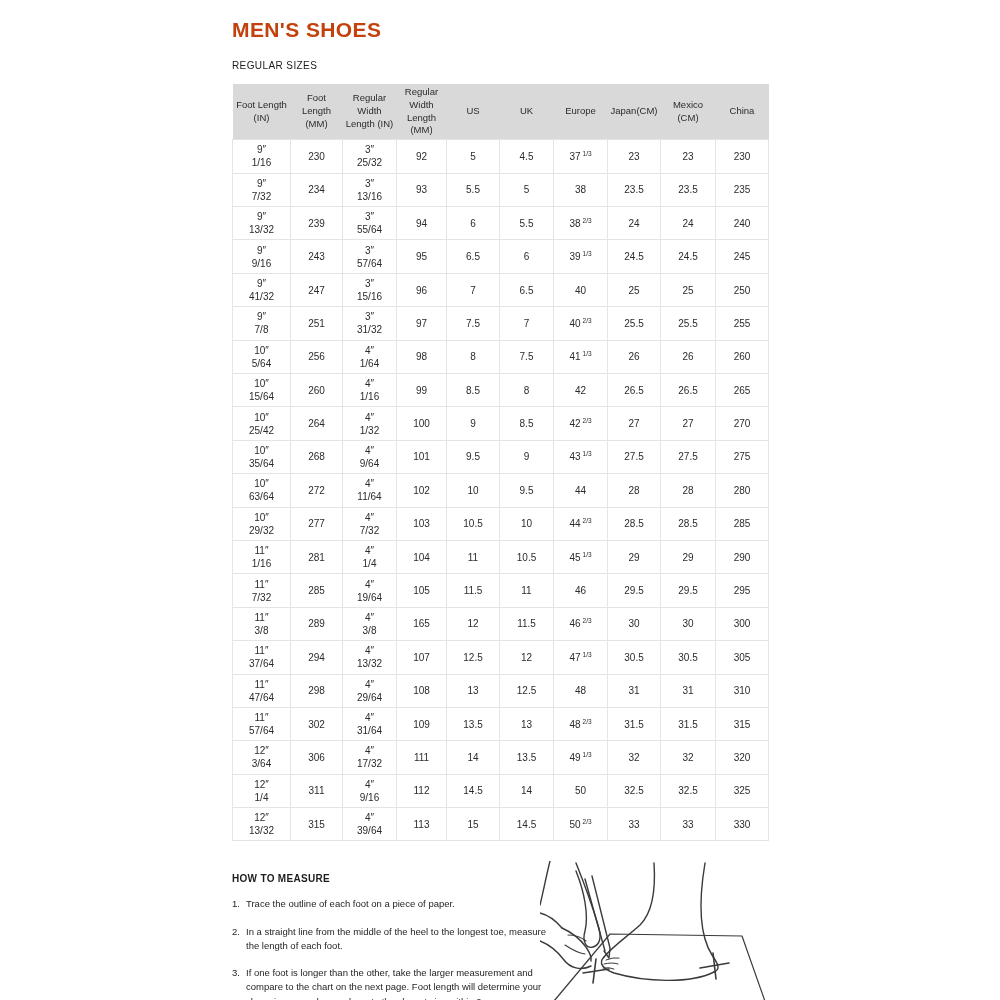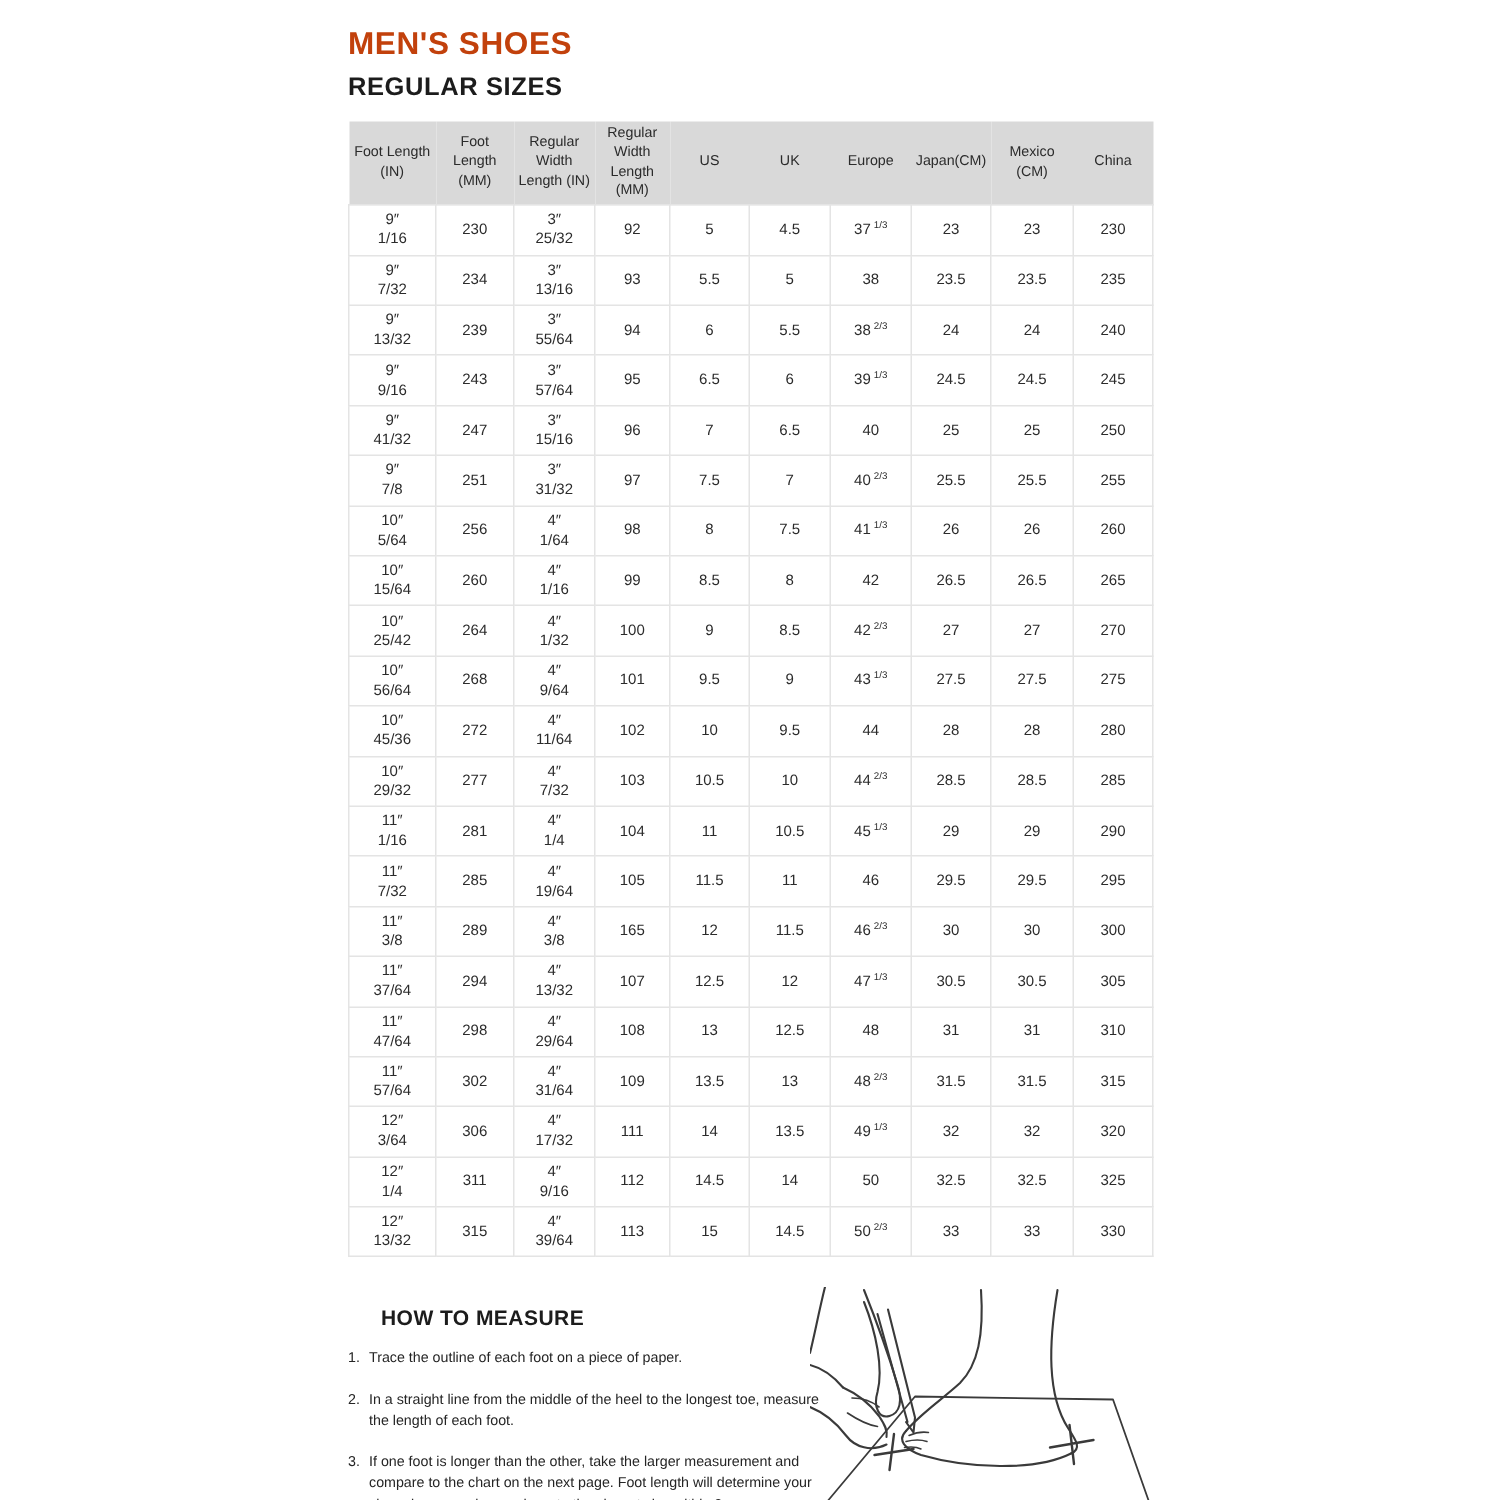--- a/index.html
+++ b/index.html
@@ -1,33 +1,33 @@
 <!DOCTYPE html>
 <html style="--header-bg: #d9d9d9; --grid: #e4e4e4;"><head>
 <meta charset="utf-8">
 <style>
   * { margin:0; padding:0; box-sizing:border-box; }
   html,body { width:1000px; height:1000px; background:#ffffff; overflow:hidden;
               font-family:"Liberation Sans", sans-serif; color:#252525; }
   .content { position:absolute; left:232px; top:18px; width:536px; }
 
   .page-title { font-size:21px; font-weight:600; letter-spacing:0.4px; color:#c2410c; }
-  .page-subtitle { font-size:17px; font-weight:700; letter-spacing:0.4px; color:#1c1c1c; margin-top:6px; }
+  .page-subtitle { font-size:10px; font-weight:400; letter-spacing:0.4px; color:#1c1c1c; margin-top:18px; }
 
   table.size-table { width:536px; border-collapse:collapse; table-layout:fixed; margin-top:13px; }
   table.size-table thead th {
       background:var(--header-bg,#d9d9d9); font-weight:normal; font-size:9.5px; line-height:1.35;
       height:40px; text-align:center; vertical-align:middle; padding:2px 1px; color:#2b2b2b; border:none; }
   table.size-table tbody td {
       border:1px solid var(--grid,#e4e4e4); height:33.4px; text-align:center; vertical-align:middle;
       font-size:10px; line-height:1.3; color:#2b2b2b; padding:1px; background:#fff; }
   td .frac, td.eu .frac { font-size:6.5px; position:relative; top:-4px; margin-left:2px; }
 
   .measure { position:relative; margin-top:32px; }
-  .measure-heading { font-size:14px; font-weight:bold; letter-spacing:0.3px; color:#1c1c1c;margin-left:22px; }
+  .measure-heading { font-size:10px; font-weight:bold; letter-spacing:0.3px; color:#1c1c1c; }
   .measure-intro { font-size:9.5px; margin-top:13px; width:318px; line-height:1.45; }
   .measure-steps { width:318px; }
   .step { display:flex; margin-top:13px; font-size:9.5px; line-height:1.5; }
   .step-num { width:14px; flex:0 0 14px; }
   .step-text { flex:1; }
   .illustration { position:absolute; left:308px; top:-12px; width:240px; height:168px; }
   .illustration svg { width:100%; height:100%; }
 </style>
 </head>
 <body>
@@ -247,39 +247,39 @@
           <td>9</td>
           <td>8.5</td>
           <td class="eu">42<span class="frac">2/3</span></td>
           <td>27</td>
           <td>27</td>
           <td>270</td>
         </tr>
         <tr>
           <td>
             <div>10″</div>
-            <div>56/64</div>
+            <div>35/64</div>
           </td>
           <td>268</td>
           <td>
             <div>4″</div>
             <div>9/64</div>
           </td>
           <td>101</td>
           <td>9.5</td>
           <td>9</td>
           <td class="eu">43<span class="frac">1/3</span></td>
           <td>27.5</td>
           <td>27.5</td>
           <td>275</td>
         </tr>
         <tr>
           <td>
             <div>10″</div>
-            <div>45/36</div>
+            <div>63/64</div>
           </td>
           <td>272</td>
           <td>
             <div>4″</div>
             <div>11/64</div>
           </td>
           <td>102</td>
           <td>10</td>
           <td>9.5</td>
           <td class="eu">44</td>

